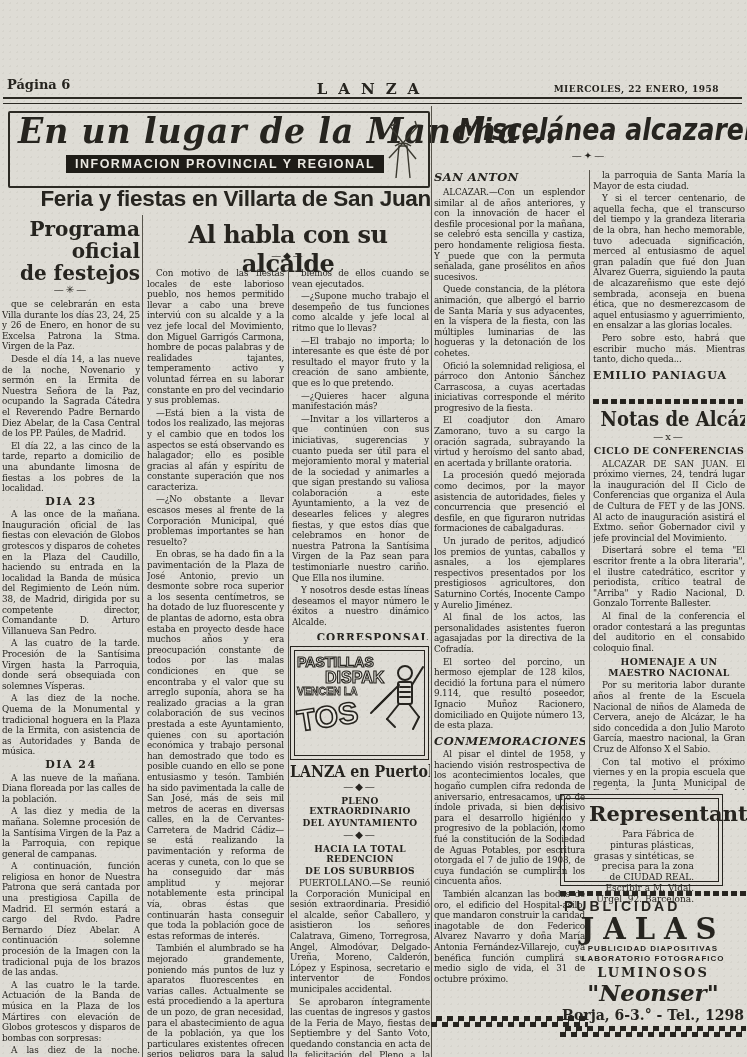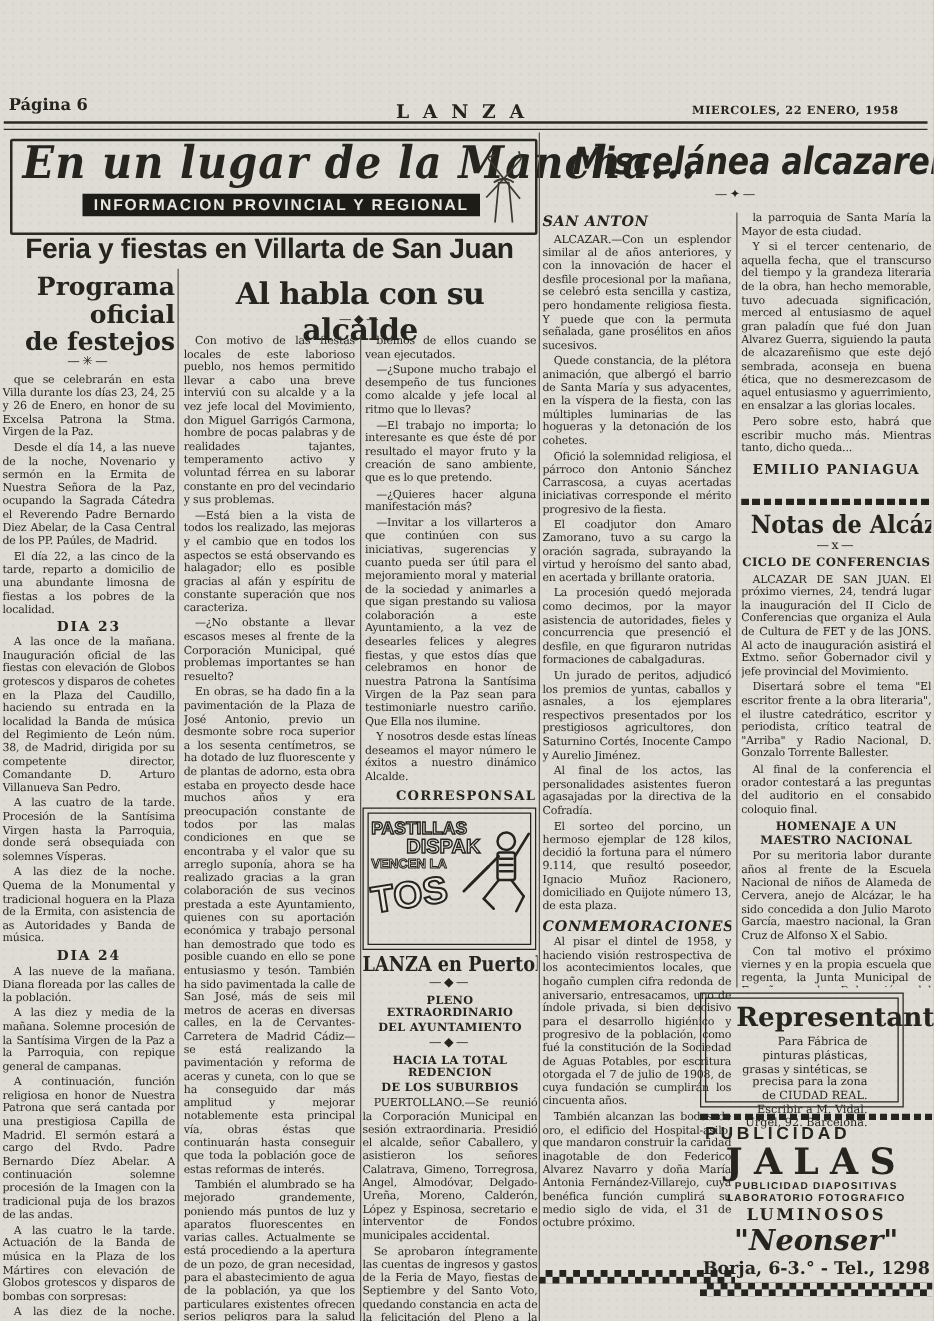--- a/index.html
+++ b/index.html
@@ -16,21 +16,21 @@
            border-top:2.5px solid #2b2923;border-bottom:1px solid #2b2923;}
   
   .mancha{position:absolute;left:8px;top:111px;width:418px;height:73px;border:2px solid #2b2923;border-radius:2px;}
   .mancha-script{position:absolute;left:8px;top:-4px;font-size:36px;font-style:italic;font-weight:bold;
                  letter-spacing:1px;white-space:nowrap;transform:scaleX(.92);transform-origin:left;}
   .mancha-sub{position:absolute;left:56px;top:42px;background:#1e1c17;color:#e9e7e0;
               font-family:"Liberation Sans",sans-serif;font-weight:bold;font-size:12.5px;
               letter-spacing:1.5px;padding:2px 9px;}
   .windmill{position:absolute;right:6px;top:3px;}
   
-  .feria{position:absolute;left:0;top:186px;width:431px;text-align:center;margin:0;
+  .feria{position:absolute;left:0;top:186px;width:431px;text-align:right;margin:0;
          font-family:"Liberation Sans",sans-serif;font-weight:bold;font-size:22.5px;letter-spacing:-.3px;}
   
   .col p{margin:0 0 2px;text-indent:9px;text-align:justify;font-size:8.8px;line-height:10.6px;letter-spacing:-.15px;}
   .col p.subhead{text-align:center;text-indent:0;font-weight:bold;font-size:11px;letter-spacing:1.5px;margin:3px 0 2px;}
   .col p.subhead-caps{text-align:center;text-indent:0;font-weight:bold;font-size:9.3px;letter-spacing:.4px;margin:4px 0 2px;}
   .col p.subhead-italic{text-align:left;text-indent:0;font-weight:bold;font-style:italic;font-size:11.5px;letter-spacing:.6px;margin:5px 0 3px;}
   .orn{text-align:center;font-size:10px;line-height:10px;margin:1px 0 4px;letter-spacing:2px;}
   
   .programa{position:absolute;left:2px;top:218px;width:138px;height:837px;overflow:hidden;}
   .programa h2{margin:0;text-align:right;font-size:20px;line-height:22px;font-weight:bold;}
@@ -62,21 +62,21 @@
                 transform:scaleX(.86);transform-origin:left;}
   .puerto h4{margin:2px 0;text-align:center;font-size:9px;letter-spacing:.3px;}
   
   .misc-title{position:absolute;left:433px;top:112px;width:312px;margin:0;text-align:center;
               font-family:"DejaVu Sans",sans-serif;font-style:italic;font-weight:bold;font-size:30px;
               white-space:nowrap;transform:scaleX(.84);transform-origin:center;}
   .misc-orn{position:absolute;left:433px;top:150px;width:312px;}
   .misc1{position:absolute;left:434px;top:170px;width:151px;height:842px;overflow:hidden;}
   .misc2{position:absolute;left:593px;top:170px;width:152px;height:226px;overflow:hidden;}
   .san-anton{font-style:italic;font-weight:bold;font-size:11.5px;margin:0 0 3px;letter-spacing:.5px;}
-  .paniagua{text-align:center;font-weight:bold;font-size:11px;letter-spacing:1px;margin-top:4px;}
+  .paniagua{text-align:left;font-weight:bold;font-size:11px;letter-spacing:1px;margin-top:4px;}
   
   .dash-bar{position:absolute;height:5px;background:repeating-linear-gradient(90deg,#26241f 0 6px,transparent 6px 9px);}
   .db1{left:593px;top:399px;width:152px;}
   .db2{left:560px;top:891px;width:186px;}
   .notas{position:absolute;left:593px;top:407px;width:152px;height:383px;overflow:hidden;}
   .notas h3{margin:0;text-align:center;font-size:20px;font-weight:bold;white-space:nowrap;
             transform:scaleX(.9);transform-origin:center;}
   
   .rep{position:absolute;left:560px;top:794px;width:163px;height:92px;border:1.5px solid #26241f;
        outline:1px solid #26241f;outline-offset:-5px;padding:6px 28px 0;box-sizing:border-box;text-align:right;}

